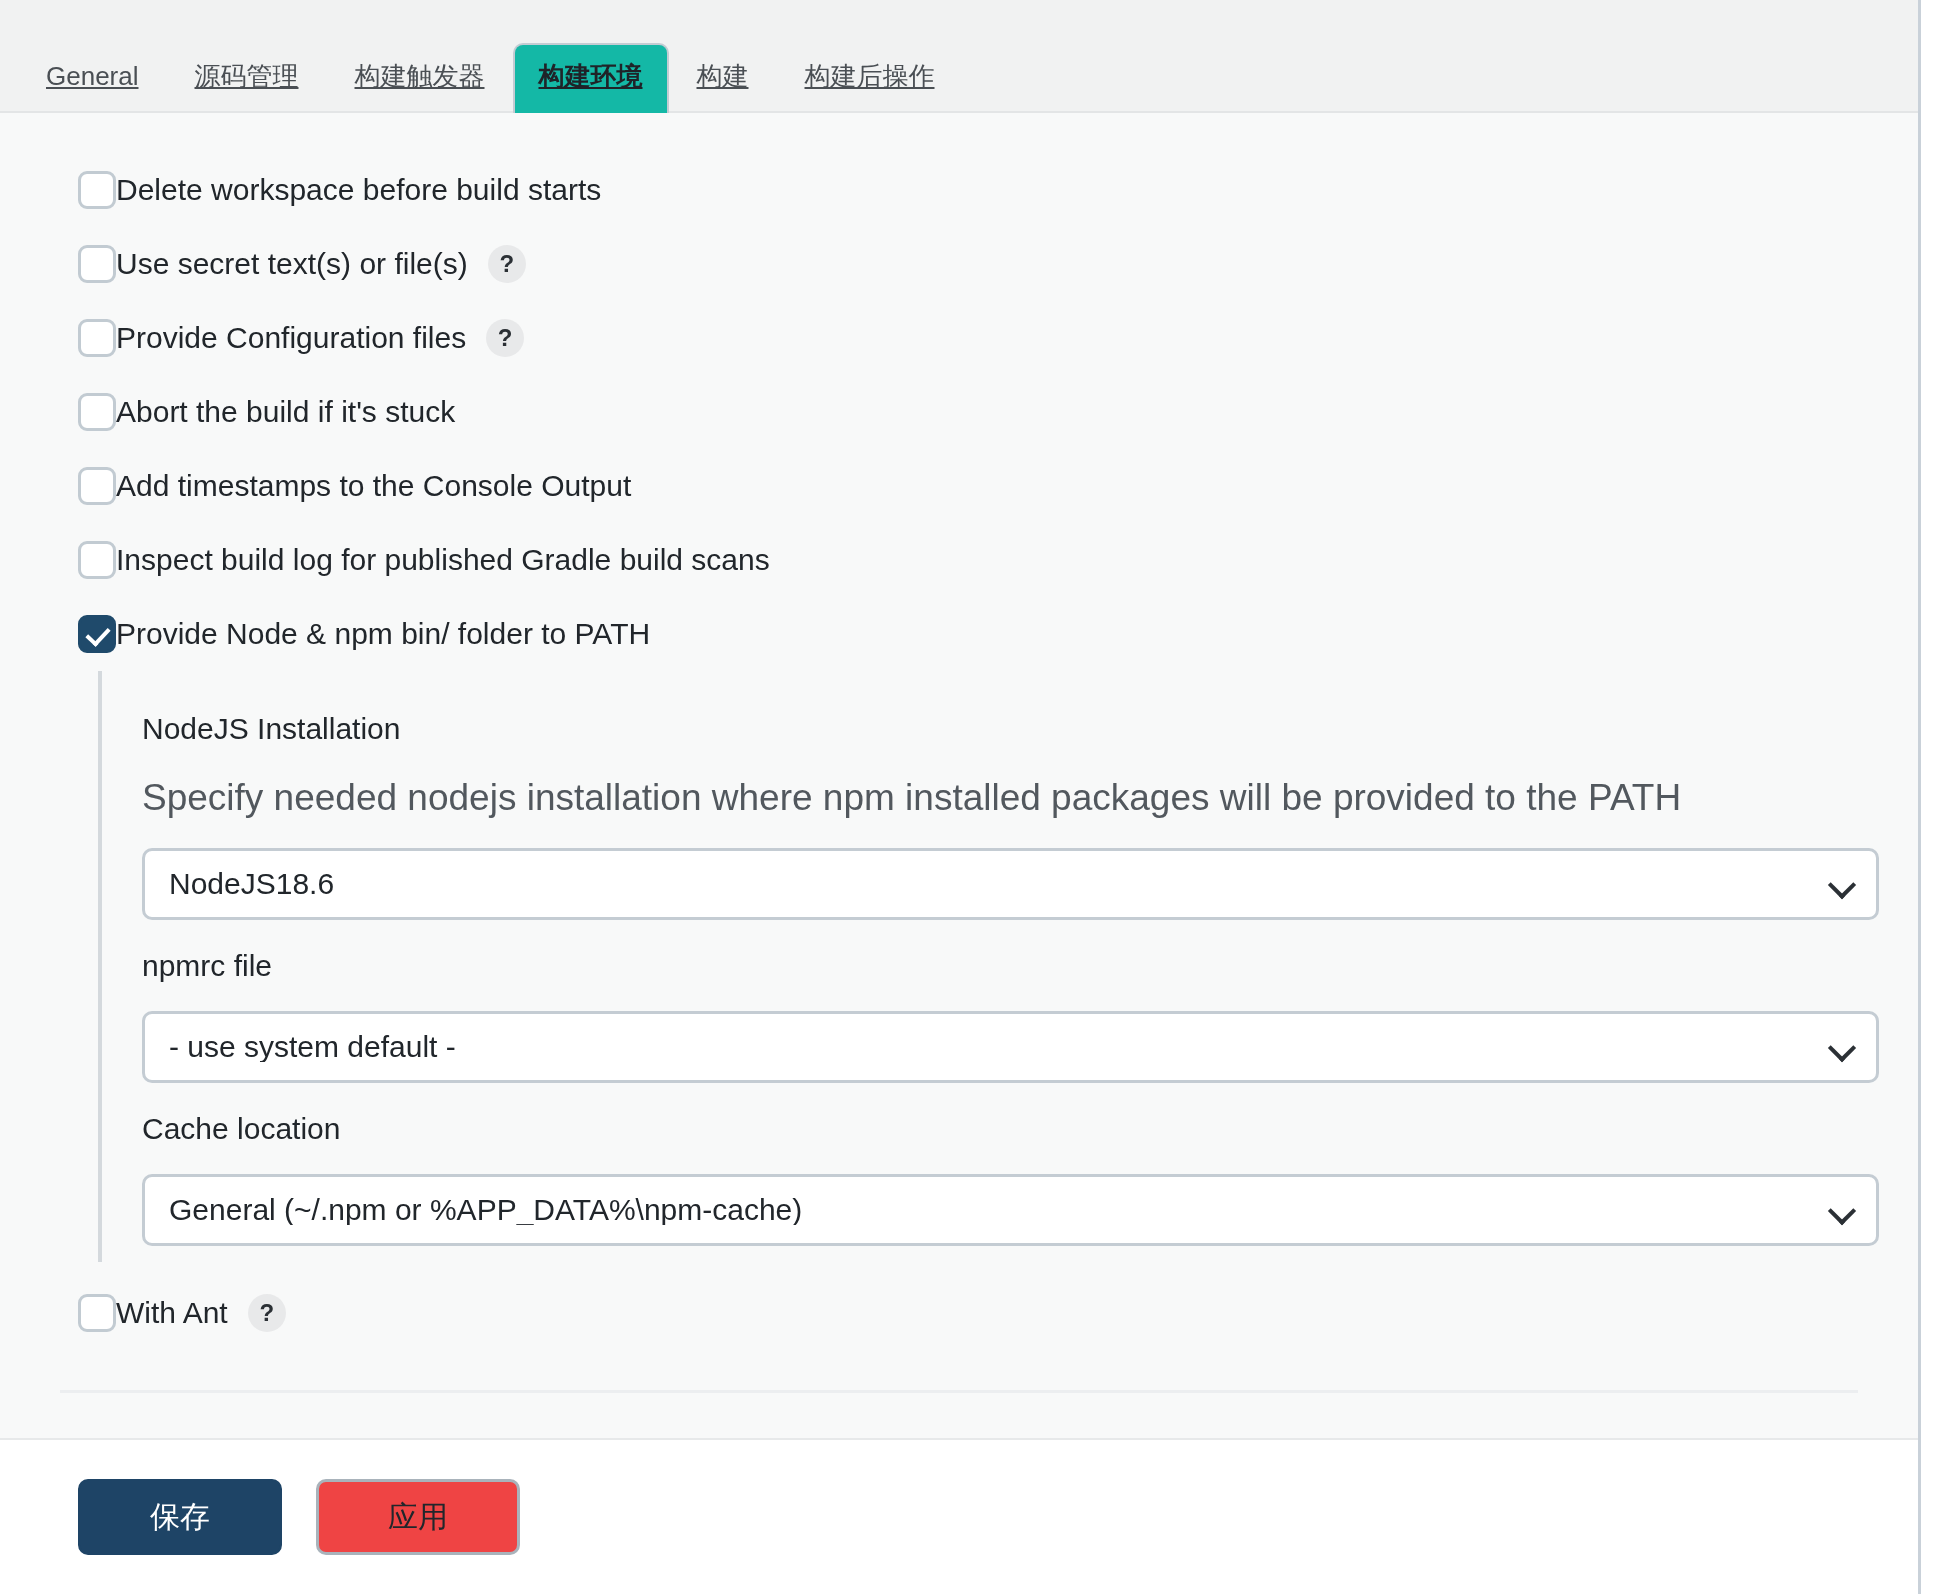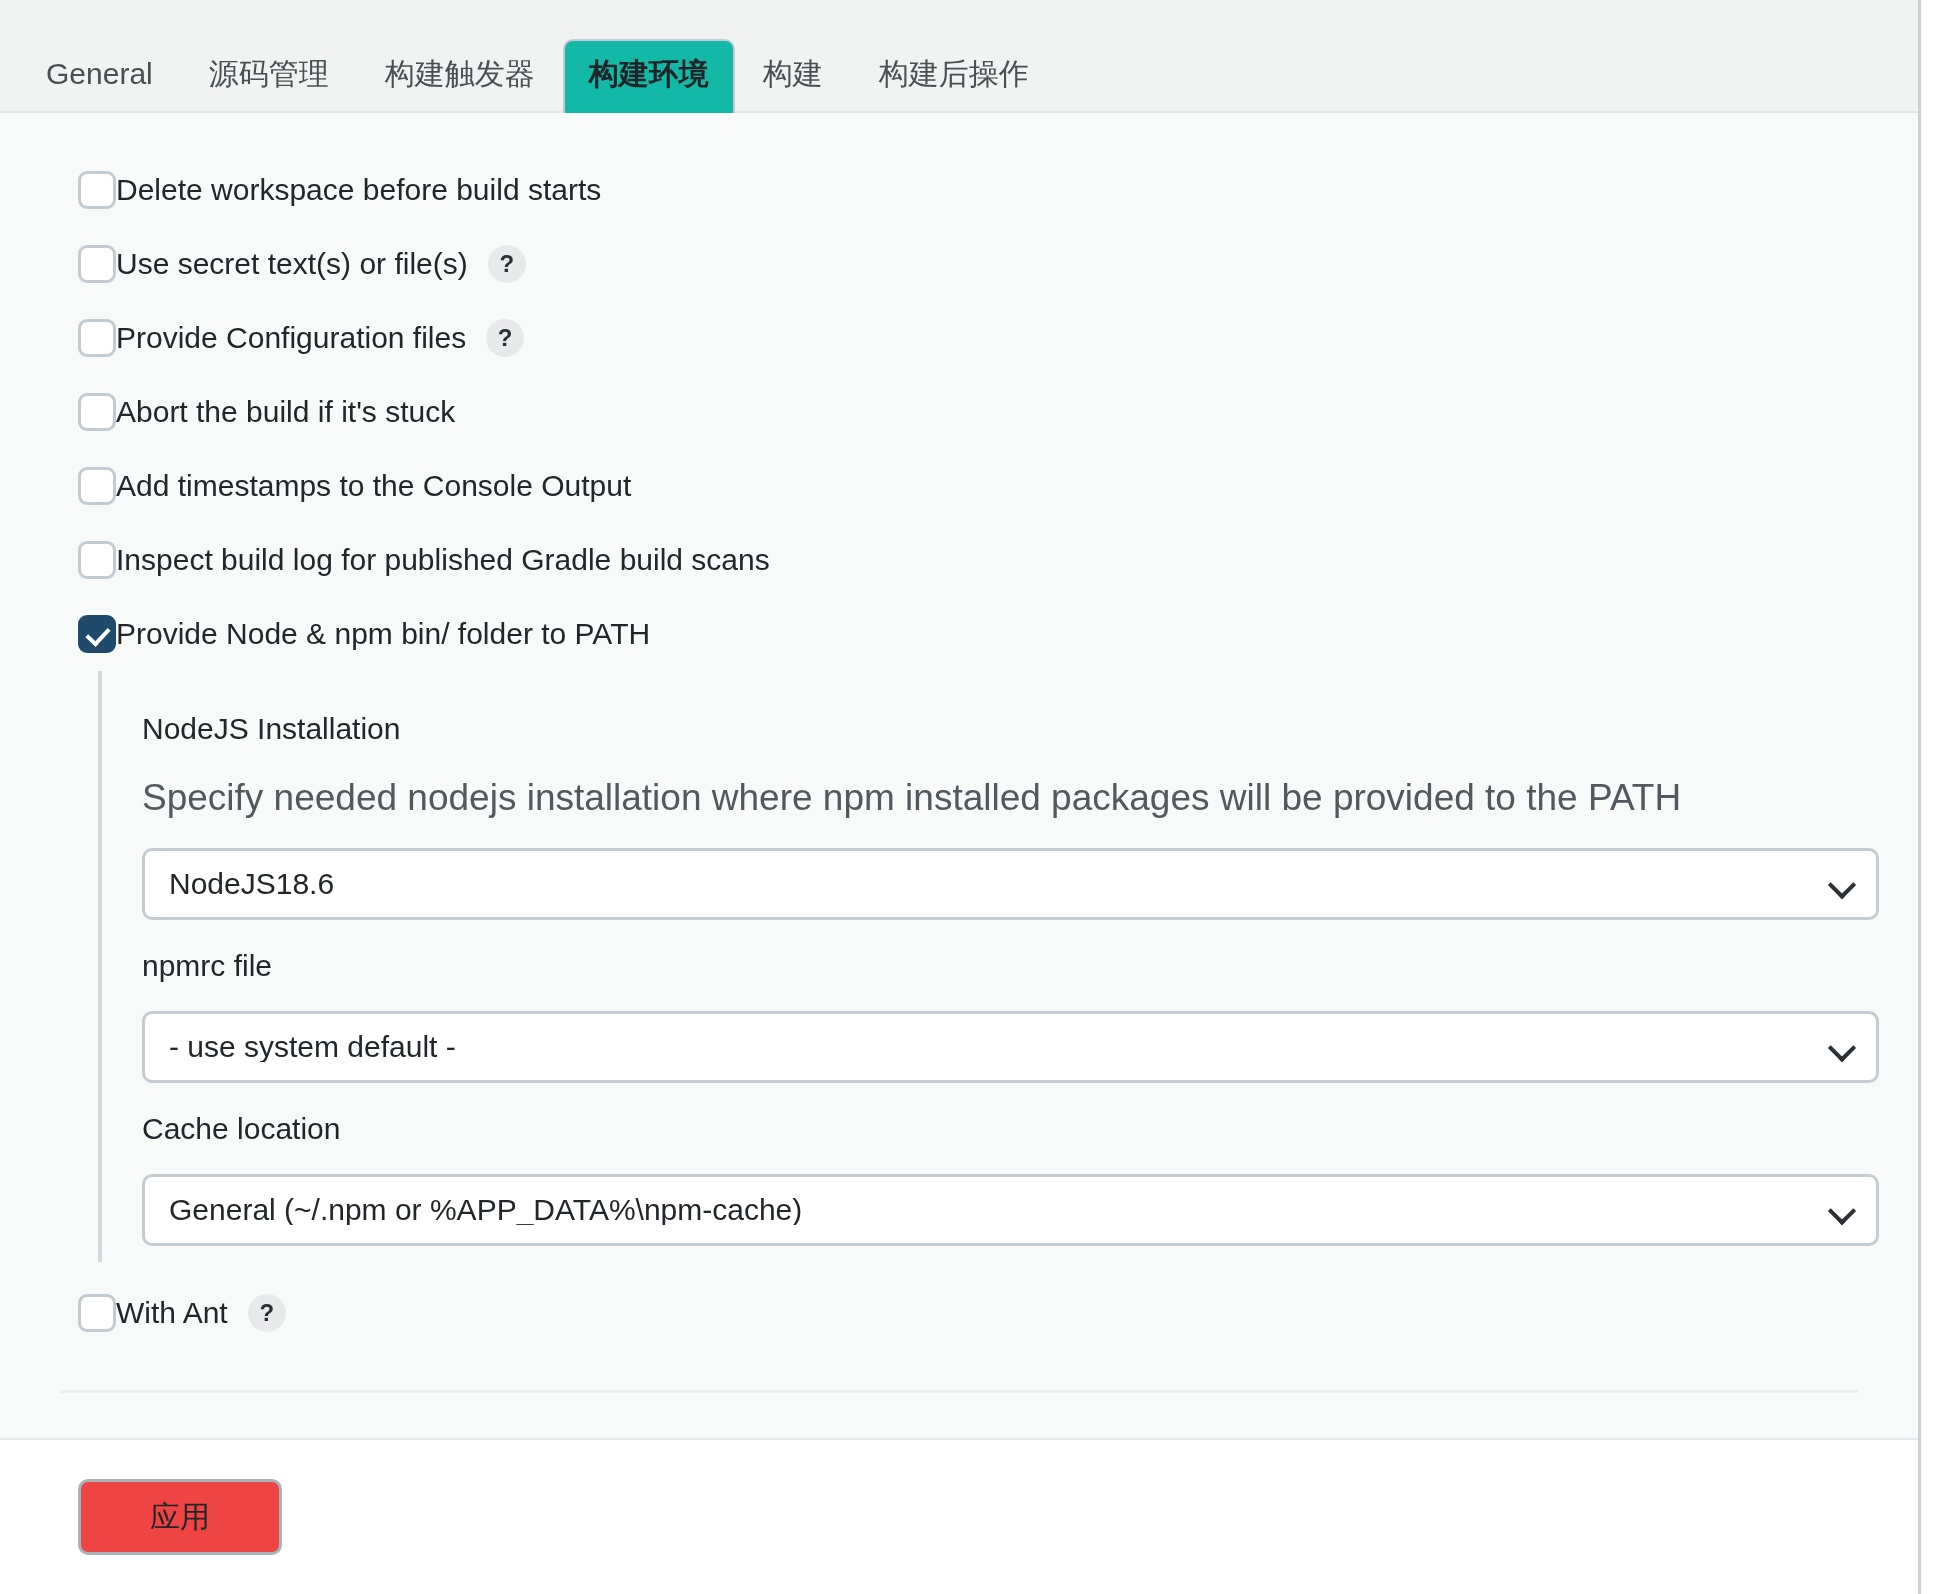--- a/index.html
+++ b/index.html
@@ -43,27 +43,28 @@
     position: absolute;
     left: 0;
     bottom: 0;
     display: flex;
     align-items: flex-end;
     height: 100px;
     padding-left: 18px;
   }
   .tab {
     position: relative;
-    font-size: 30px;
+    font-size: 26px;
     color: #4a4f54;
     padding: 18px 28px 22px 28px;
     line-height: 1;
     white-space: nowrap;
     cursor: pointer;
     box-sizing: border-box;
+    text-decoration: underline;
   }
   .tab.active {
     color: #1f2328;
     font-weight: 700;
     background: #14b8a6;
     border: 2px solid #c4ccd3;
     border-bottom: none;
     border-radius: 10px 10px 0 0;
     padding: 18px 24px 24px 24px;
     margin-bottom: -2px;
@@ -336,17 +337,18 @@
           <div class="cb"></div>
           <div class="cb-label">With Ant</div>
           <div class="help">?</div>
         </div>
 
         <div class="spacer-rule"></div>
       </div>
     </div>
 
     <div class="footer">
+      <div class="btn btn-primary">保存</div>
       <div class="btn btn-secondary">应用</div>
     </div>
 
   </div>
 </div>
 
 </body></html>

